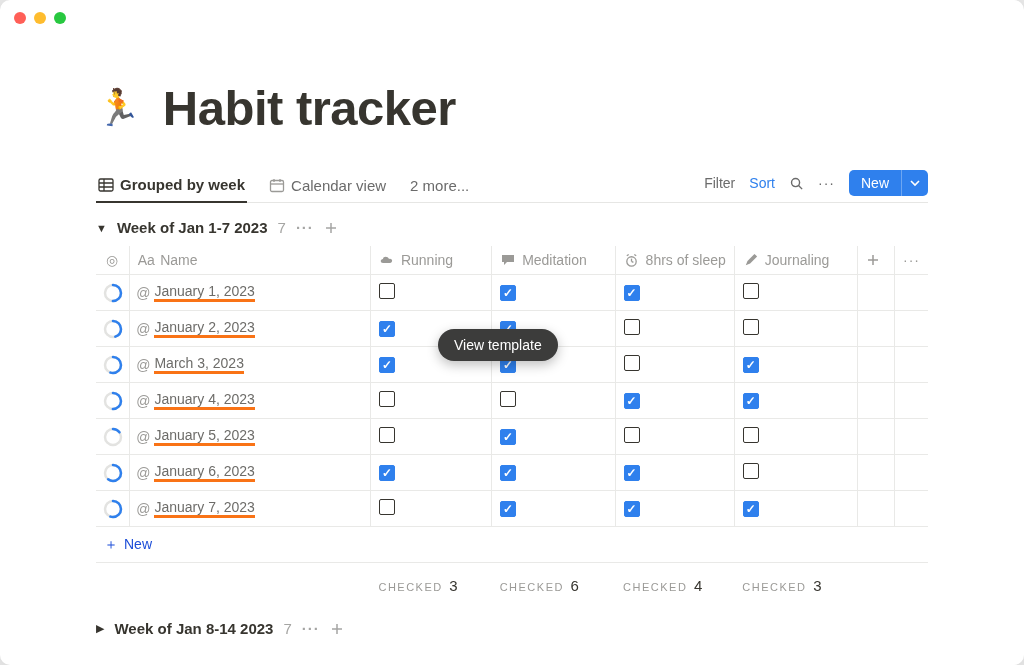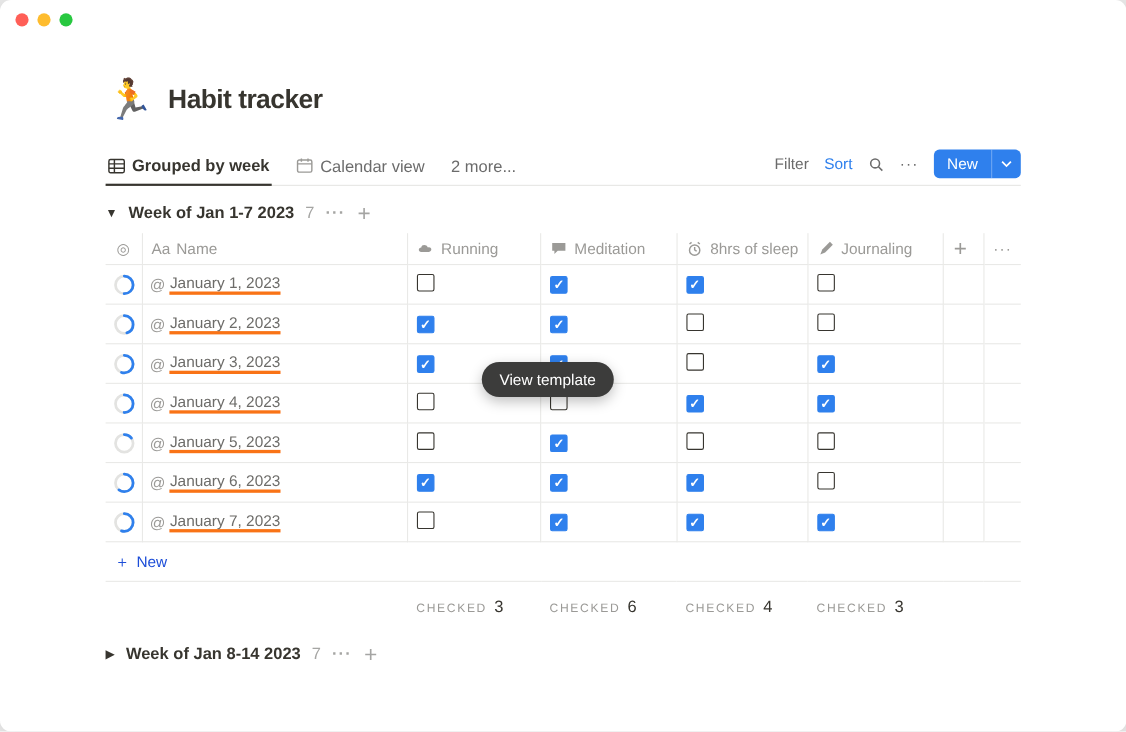--- a/index.html
+++ b/index.html
@@ -32,37 +32,37 @@
     padding: 70px 96px 0 96px;
   }
   .page-title {
     display: flex;
     align-items: center;
     gap: 12px;
     margin-bottom: 24px;
   }
   .page-title .emoji { font-size: 36px; }
   .page-title h1 {
-    margin: 0;
-    font-size: 24px;
+    margin: 10px;
+    font-size: 49px;
     font-weight: 700;
     letter-spacing: -0.5px;
   }
 
   .view-tabs {
     display: flex;
     align-items: center;
     font-size: 15px;
     color: #6b6b6b;
     border-bottom: 1px solid #e6e6e4;
     padding-bottom: 0;
   }
   .view-tabs .tab {
     display: flex;
-    align-items: center;
+    align-items: flex-end;
     gap: 6px;
     padding: 6px 2px 8px 2px;
     margin-right: 20px;
     cursor: pointer;
   }
   .view-tabs .tab.active {
     color: #37352f;
     font-weight: 600;
     border-bottom: 2px solid #37352f;
     margin-bottom: -1px;
@@ -383,21 +383,21 @@
               <div class="spinner">
                 <svg viewBox="0 0 20 20">
                   <circle cx="10" cy="10" r="8" fill="none" stroke="#e3e3e1" stroke-width="2.5"></circle>
                   <circle cx="10" cy="10" r="8" fill="none" stroke="#2f80ed" stroke-width="2.5" stroke-dasharray="27.6 50.3" transform="rotate(-90 10 10)" stroke-linecap="round"></circle>
                 </svg>
               </div>
             </td>
             <td>
               <div class="name-cell">
                 <span class="at">@</span>
-                <span class="date">January 3, 2023</span>
+                <span class="date">March 3, 2023</span>
               </div>
             </td>
             <td class="check-cell"><span class="checkbox checked"></span></td>
             <td class="check-cell"><span class="checkbox checked"></span></td>
             <td class="check-cell"><span class="checkbox"></span></td>
             <td class="check-cell"><span class="checkbox checked"></span></td>
             <td style="border-right: none;"></td>
             <td style="border-right: none;"></td>
           </tr>
           <tr>

